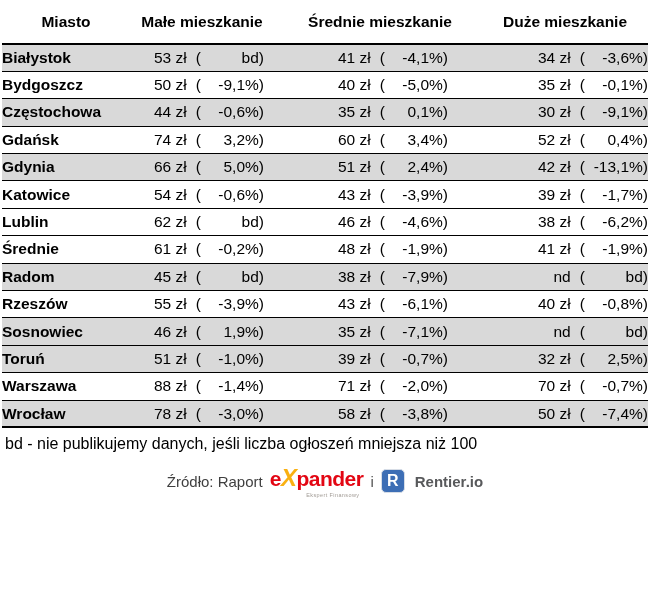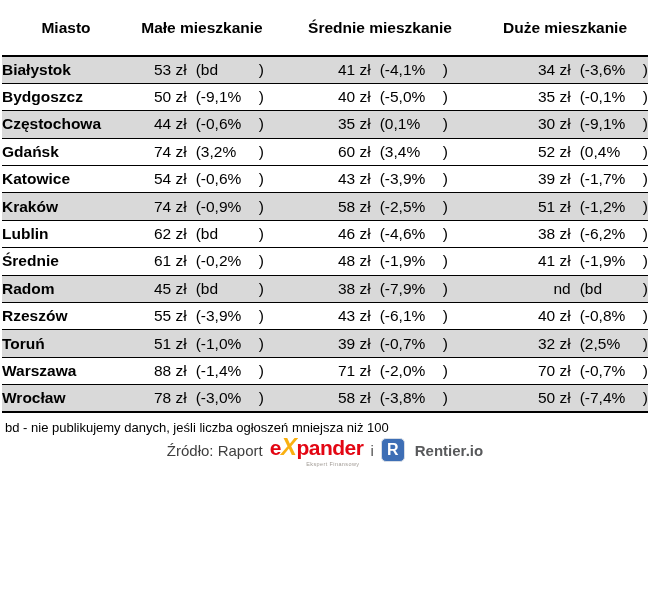--- a/index.html
+++ b/index.html
@@ -24,21 +24,21 @@
     width:646px;
     table-layout:fixed;
   }
   col.c-city{width:128px;}
   col.c-small{width:174px;}
   col.c-medium{width:178px;}
   col.c-large{width:166px;}
   thead th{
     font-weight:bold;
     font-size:15.5px;
-    height:56px;
+    height:44px;
     vertical-align:middle;
     text-align:center;
     border-bottom:2.5px solid #000;
     padding:0;
   }
   thead th.h-small{padding-right:30px;}
   thead th.h-medium{padding-right:26px;}
   tbody td{
     height:27.4px;
     border-bottom:1px solid #000;
@@ -46,30 +46,31 @@
     vertical-align:middle;
     padding:0;
     white-space:nowrap;
   }
   tbody tr.stripe td{background:var(--stripe);}
   tbody tr:last-child td{border-bottom:2.5px solid #000;}
   td.city{padding-left:0;text-align:left;font-weight:bold;}
   td.val{text-align:right;}
   td.val .price{display:inline-block;width:52px;text-align:right;}
   td.val .open{display:inline-block;margin-left:9px;}
-  td.val .pct{display:inline-block;width:58px;text-align:left;}
+  td.val .pct{display:inline-block;width:58px;text-align:right;}
   td.pad-s{padding-right:40px;}
   td.pad-m{padding-right:34px;}
   td.pad-l{padding-right:0;}
   .footnote{
-    font-size:13px;
+    font-size:16px;
     margin:7px 0 0 3px;
     color:#000;
   }
   .source{
+    margin-top:13px;
     display:flex;
     justify-content:center;
     align-items:center;
     gap:7px;
   }
   .src-prefix{font-size:15px;color:var(--src-text);}
   .expander{
     position:relative;
     font-weight:bold;
     font-size:21px;
@@ -141,32 +142,32 @@
           <td class="val pad-s"><span class="price">44 zł</span><span class="open">(</span><span class="pct">-0,6%</span><span class="close">)</span></td>
           <td class="val pad-m"><span class="price">35 zł</span><span class="open">(</span><span class="pct">0,1%</span><span class="close">)</span></td>
           <td class="val pad-l"><span class="price">30 zł</span><span class="open">(</span><span class="pct">-9,1%</span><span class="close">)</span></td>
         </tr>
         <tr>
           <td class="city">Gdańsk</td>
           <td class="val pad-s"><span class="price">74 zł</span><span class="open">(</span><span class="pct">3,2%</span><span class="close">)</span></td>
           <td class="val pad-m"><span class="price">60 zł</span><span class="open">(</span><span class="pct">3,4%</span><span class="close">)</span></td>
           <td class="val pad-l"><span class="price">52 zł</span><span class="open">(</span><span class="pct">0,4%</span><span class="close">)</span></td>
         </tr>
+        <tr class="stripe">
+          <td class="city">Gdynia</td>
+          <td class="val pad-s"><span class="price">66 zł</span><span class="open">(</span><span class="pct">5,0%</span><span class="close">)</span></td>
+          <td class="val pad-m"><span class="price">51 zł</span><span class="open">(</span><span class="pct">2,4%</span><span class="close">)</span></td>
+          <td class="val pad-l"><span class="price">42 zł</span><span class="open">(</span><span class="pct">-13,1%</span><span class="close">)</span></td>
+        </tr>
         <tr>
           <td class="city">Katowice</td>
           <td class="val pad-s"><span class="price">54 zł</span><span class="open">(</span><span class="pct">-0,6%</span><span class="close">)</span></td>
           <td class="val pad-m"><span class="price">43 zł</span><span class="open">(</span><span class="pct">-3,9%</span><span class="close">)</span></td>
           <td class="val pad-l"><span class="price">39 zł</span><span class="open">(</span><span class="pct">-1,7%</span><span class="close">)</span></td>
         </tr>
-        <tr class="stripe">
-          <td class="city">Kraków</td>
-          <td class="val pad-s"><span class="price">74 zł</span><span class="open">(</span><span class="pct">-0,9%</span><span class="close">)</span></td>
-          <td class="val pad-m"><span class="price">58 zł</span><span class="open">(</span><span class="pct">-2,5%</span><span class="close">)</span></td>
-          <td class="val pad-l"><span class="price">51 zł</span><span class="open">(</span><span class="pct">-1,2%</span><span class="close">)</span></td>
-        </tr>
         <tr>
           <td class="city">Lublin</td>
           <td class="val pad-s"><span class="price">62 zł</span><span class="open">(</span><span class="pct">bd</span><span class="close">)</span></td>
           <td class="val pad-m"><span class="price">46 zł</span><span class="open">(</span><span class="pct">-4,6%</span><span class="close">)</span></td>
           <td class="val pad-l"><span class="price">38 zł</span><span class="open">(</span><span class="pct">-6,2%</span><span class="close">)</span></td>
         </tr>
         <tr>
           <td class="city">Średnie</td>
           <td class="val pad-s"><span class="price">61 zł</span><span class="open">(</span><span class="pct">-0,2%</span><span class="close">)</span></td>
           <td class="val pad-m"><span class="price">48 zł</span><span class="open">(</span><span class="pct">-1,9%</span><span class="close">)</span></td>
@@ -176,20 +177,26 @@
           <td class="city">Radom</td>
           <td class="val pad-s"><span class="price">45 zł</span><span class="open">(</span><span class="pct">bd</span><span class="close">)</span></td>
           <td class="val pad-m"><span class="price">38 zł</span><span class="open">(</span><span class="pct">-7,9%</span><span class="close">)</span></td>
           <td class="val pad-l"><span class="price">nd</span><span class="open">(</span><span class="pct">bd</span><span class="close">)</span></td>
         </tr>
         <tr>
           <td class="city">Rzeszów</td>
           <td class="val pad-s"><span class="price">55 zł</span><span class="open">(</span><span class="pct">-3,9%</span><span class="close">)</span></td>
           <td class="val pad-m"><span class="price">43 zł</span><span class="open">(</span><span class="pct">-6,1%</span><span class="close">)</span></td>
           <td class="val pad-l"><span class="price">40 zł</span><span class="open">(</span><span class="pct">-0,8%</span><span class="close">)</span></td>
+        </tr>
+        <tr class="stripe">
+          <td class="city">Sosnowiec</td>
+          <td class="val pad-s"><span class="price">46 zł</span><span class="open">(</span><span class="pct">1,9%</span><span class="close">)</span></td>
+          <td class="val pad-m"><span class="price">35 zł</span><span class="open">(</span><span class="pct">-7,1%</span><span class="close">)</span></td>
+          <td class="val pad-l"><span class="price">nd</span><span class="open">(</span><span class="pct">bd</span><span class="close">)</span></td>
         </tr>
         <tr class="stripe">
           <td class="city">Toruń</td>
           <td class="val pad-s"><span class="price">51 zł</span><span class="open">(</span><span class="pct">-1,0%</span><span class="close">)</span></td>
           <td class="val pad-m"><span class="price">39 zł</span><span class="open">(</span><span class="pct">-0,7%</span><span class="close">)</span></td>
           <td class="val pad-l"><span class="price">32 zł</span><span class="open">(</span><span class="pct">2,5%</span><span class="close">)</span></td>
         </tr>
         <tr>
           <td class="city">Warszawa</td>
           <td class="val pad-s"><span class="price">88 zł</span><span class="open">(</span><span class="pct">-1,4%</span><span class="close">)</span></td>

